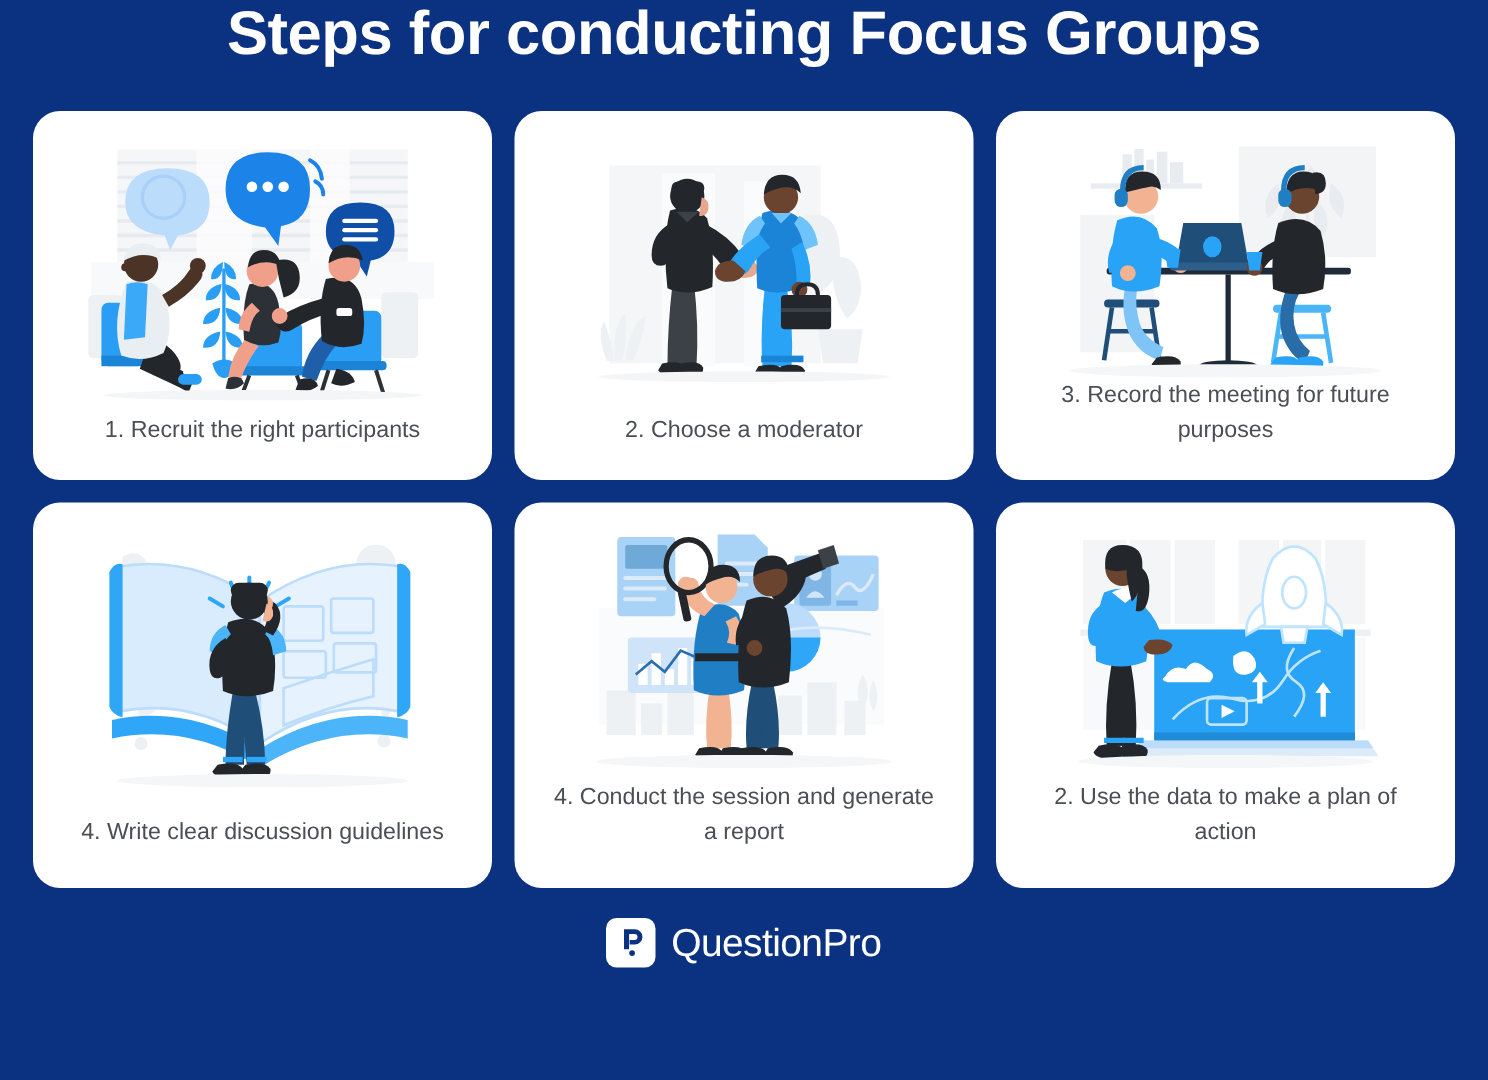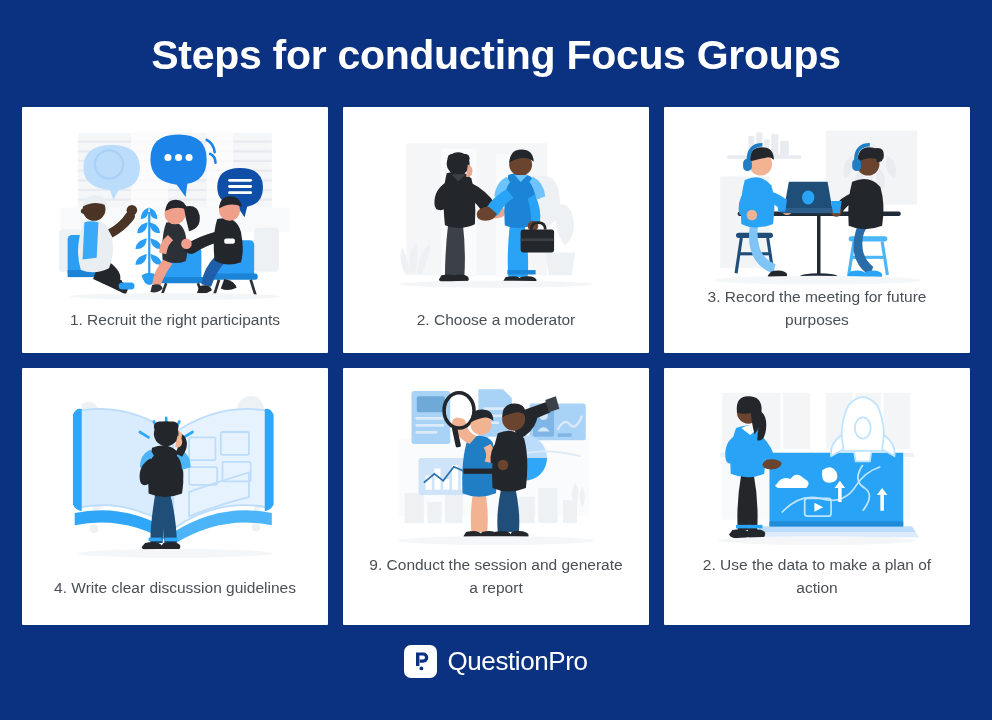--- a/index.html
+++ b/index.html
@@ -26,40 +26,39 @@
     background: #0b3181;
   }
 
   
   .page-title {
     color: #ffffff;
     font-size: 41px;
     font-weight: bold;
     letter-spacing: -0.3px;
     text-align: center;
-    margin-top: 33px;
     line-height: 1.1;
     font-family: "Liberation Sans", sans-serif;
   }
 
   
   .cards-grid {
     margin-top: 29px;
     width: 962px;
     display: grid;
     grid-template-columns: repeat(3, 306px);
     grid-template-rows: 246px 257px;
     column-gap: 15px;
     row-gap: 15px;
     justify-content: center;
   }
 
   .card {
     background: #ffffff;
-    border-radius: 1px;
+    border-radius: 18px;
     display: flex;
     flex-direction: column;
     align-items: center;
     overflow: hidden;
     padding: 8px 10px 10px 10px;
   }
 
   .card-illustration {
     width: 100%;
     flex: 1 1 auto;
@@ -593,21 +592,21 @@
             <path d="M152 72 q-10 12 -8 26 l10 -1 q-2 -12 4 -18z" fill="#23262b"></path>
             <circle cx="158" cy="100" r="6" fill="#6b4430"></circle>
 
             <circle cx="170" cy="48" r="13" fill="#6b4430"></circle>
             <path d="M157 46 q0 -16 14 -16 q13 0 13 14 q-6 -6 -14 -3 q-9 2 -13 5z" fill="#23262b"></path>
           </g>
 
           <ellipse cx="150" cy="186" rx="112" ry="5" fill="#f4f6f8"></ellipse>
         </svg>
       </div>
-      <div class="card-caption">9. Conduct the session and generate a report</div>
+      <div class="card-caption">4. Conduct the session and generate a report</div>
     </div>
 
     <div class="card row2">
       <div class="card-illustration">
         <svg viewBox="0 0 300 200" xmlns="http://www.w3.org/2000/svg" aria-hidden="true">
           <rect x="0" y="0" width="300" height="200" fill="#ffffff"></rect>
 
           <rect x="42" y="18" width="100" height="64" fill="#f3f5f7"></rect>
           <rect x="160" y="18" width="96" height="64" fill="#f3f5f7"></rect>
           <g stroke="#ffffff" stroke-width="3">

